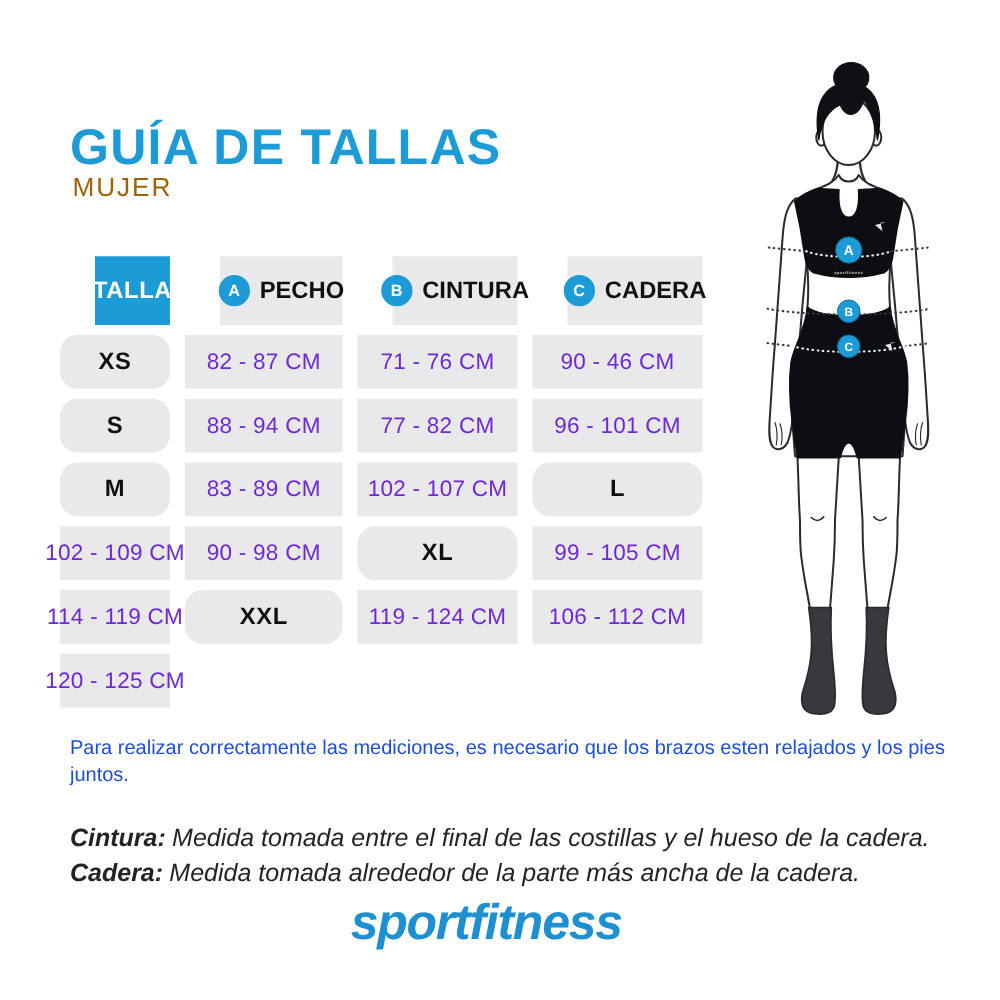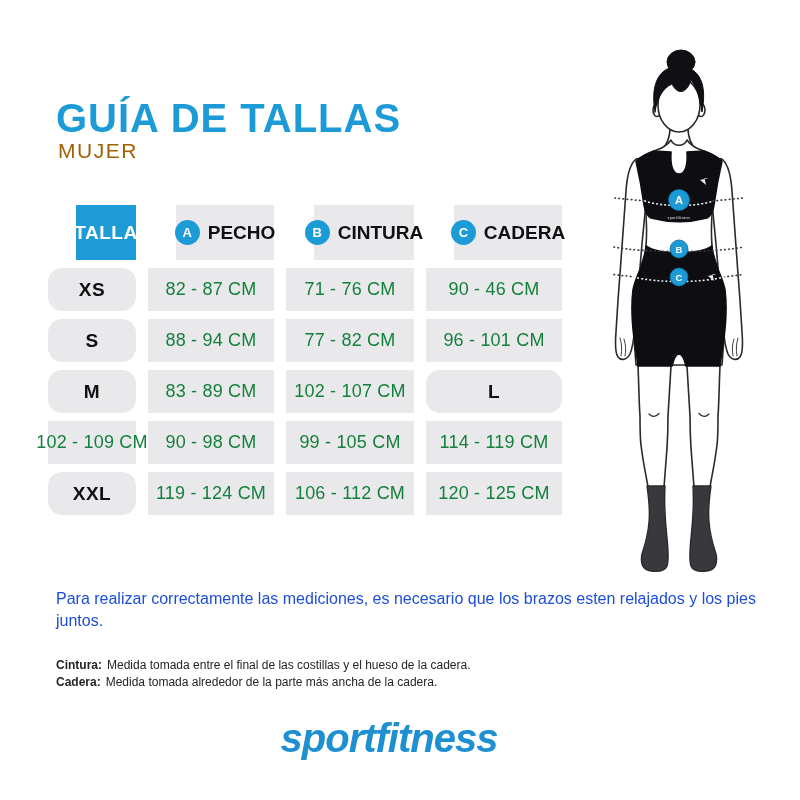--- a/index.html
+++ b/index.html
@@ -26,40 +26,40 @@
   .size-table{
     position:absolute;left:48px;top:205px;
     display:grid;grid-template-columns:88px 126px 128px 136px;
     column-gap:12px;row-gap:8px;
   }
   .cell{
     background:var(--cell);
     display:flex;align-items:center;justify-content:center;
   }
   .hdr{height:55px;margin-left:28px;}
-  .row-cell{height:43px;font-size:18px;color:#15803d;letter-spacing:0.2px;white-space:nowrap;}
+  .row-cell{height:43px;font-size:18px;color:#6d28d9;letter-spacing:0.2px;white-space:nowrap;}
   .talla-cell{
     background:var(--accent);color:#fff;
     font-weight:700;font-size:19px;letter-spacing:0.5px;
   }
   .col-hdr{gap:8px;font-weight:700;font-size:19px;color:#101012;}
   .letter-badge{
     width:25px;height:25px;border-radius:50%;
     background:var(--accent);color:#fff;
     font-size:13px;font-weight:700;
     display:flex;align-items:center;justify-content:center;flex:0 0 auto;
   }
   .size-lbl{font-weight:700;font-size:19px;color:#101012;letter-spacing:0.5px;border-radius:14px;}
   .notes-intro{
     position:absolute;left:56px;top:588px;width:706px;
     font-size:16px;line-height:1.4;color:#1d4ed8;
   }
   .notes-defs{
     position:absolute;left:56px;top:657px;width:706px;
-    font-size:12px;line-height:1.4;color:#232427;
+    font-size:20px;line-height:1.4;color:#232427;font-style:italic;
   }
   .notes-defs b{font-weight:700;margin-right:5px;}
   .brand-logo{
     position:absolute;left:0;top:716px;width:778px;text-align:center;
     font-size:40px;font-weight:700;font-style:italic;
     letter-spacing:-1px;color:#1E8FD0;
   }
   .figure-wrap{position:absolute;left:588px;top:48px;width:204px;height:544px;}
 </style>
 </head>
@@ -95,20 +95,21 @@
   <div class="cell row-cell">96 - 101 CM</div>
 
   <div class="cell row-cell size-lbl">M</div>
   <div class="cell row-cell">83 - 89 CM</div>
   <div class="cell row-cell">102 - 107 CM</div>
 
   <div class="cell row-cell size-lbl">L</div>
   <div class="cell row-cell">102 - 109 CM</div>
   <div class="cell row-cell">90 - 98 CM</div>
 
+  <div class="cell row-cell size-lbl">XL</div>
   <div class="cell row-cell">99 - 105 CM</div>
   <div class="cell row-cell">114 - 119 CM</div>
 
   <div class="cell row-cell size-lbl">XXL</div>
   <div class="cell row-cell">119 - 124 CM</div>
   <div class="cell row-cell">106 - 112 CM</div>
   <div class="cell row-cell">120 - 125 CM</div>
 </div>
 
 <div class="figure-wrap">

